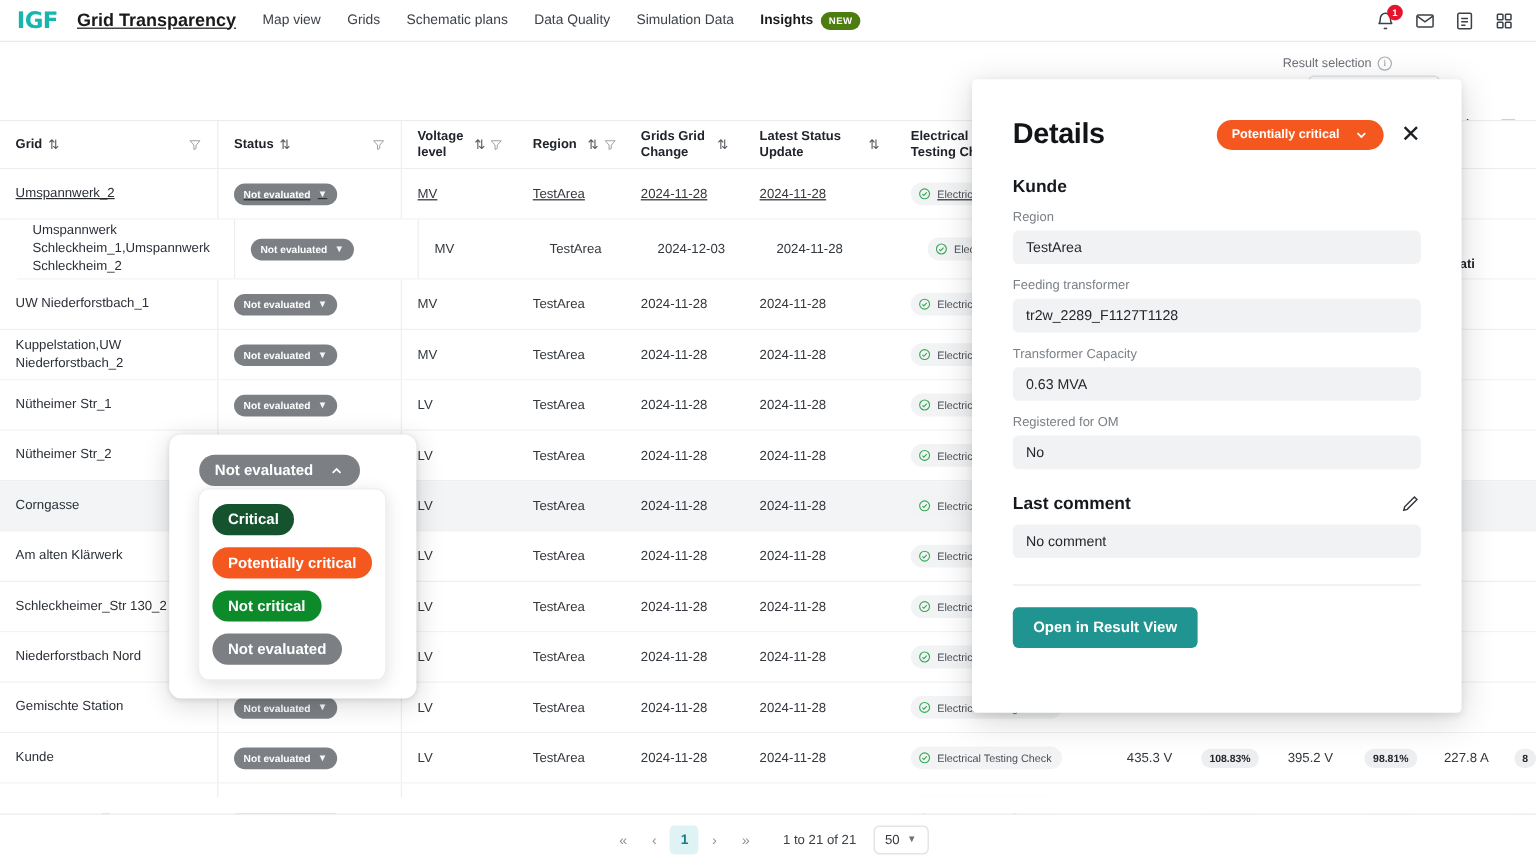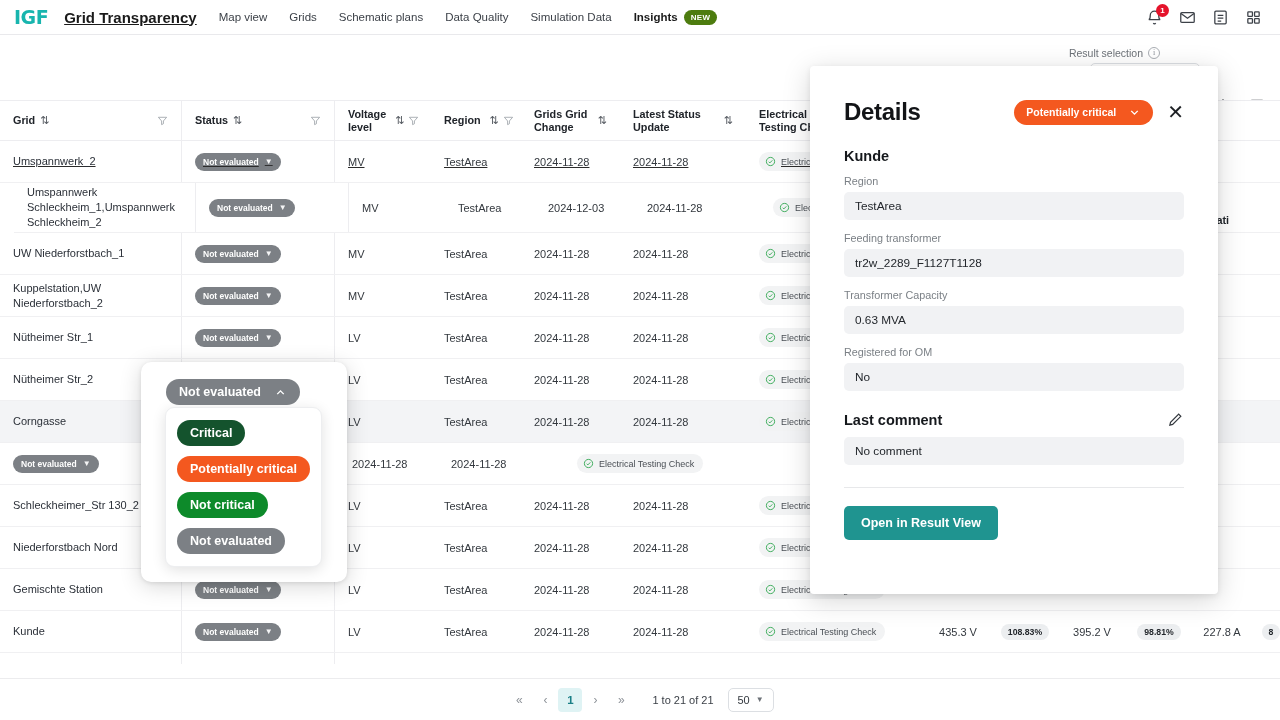--- a/index.html
+++ b/index.html
@@ -469,20 +469,21 @@
               </svg>Electrical Testing Check</span>
           </div>
           <div class="td" style="width:72px;justify-content:center"></div>
           <div class="td" style="width:62px;justify-content:center"></div>
           <div class="td" style="width:72px;justify-content:center"></div>
           <div class="td" style="width:62px;justify-content:center"></div>
           <div class="td" style="width:64px;justify-content:center"></div>
           <div class="td" style="width:34px;justify-content:center"></div>
         </div>
         <div class="trow" style="height: 38px;">
+          <div class="td grid-name col-sep" style="width:182px;height:100%">Am alten Klärwerk</div>
           <div class="td col-sep" style="width:153px;height:100%">
             <span class="pill-status">Not evaluated<span class="chev">▼</span></span>
           </div>
           <div class="td" style="width:96px">LV</div>
           <div class="td" style="width:90px">TestArea</div>
           <div class="td" style="width:99px">2024-11-28</div>
           <div class="td" style="width:126px">2024-11-28</div>
           <div class="td" style="width:176px">
             <span class="etc-pill"><svg class="check-ic" viewBox="0 0 24 24" fill="none" stroke="currentColor" stroke-width="2">
                 <circle cx="12" cy="12" r="9"></circle>

